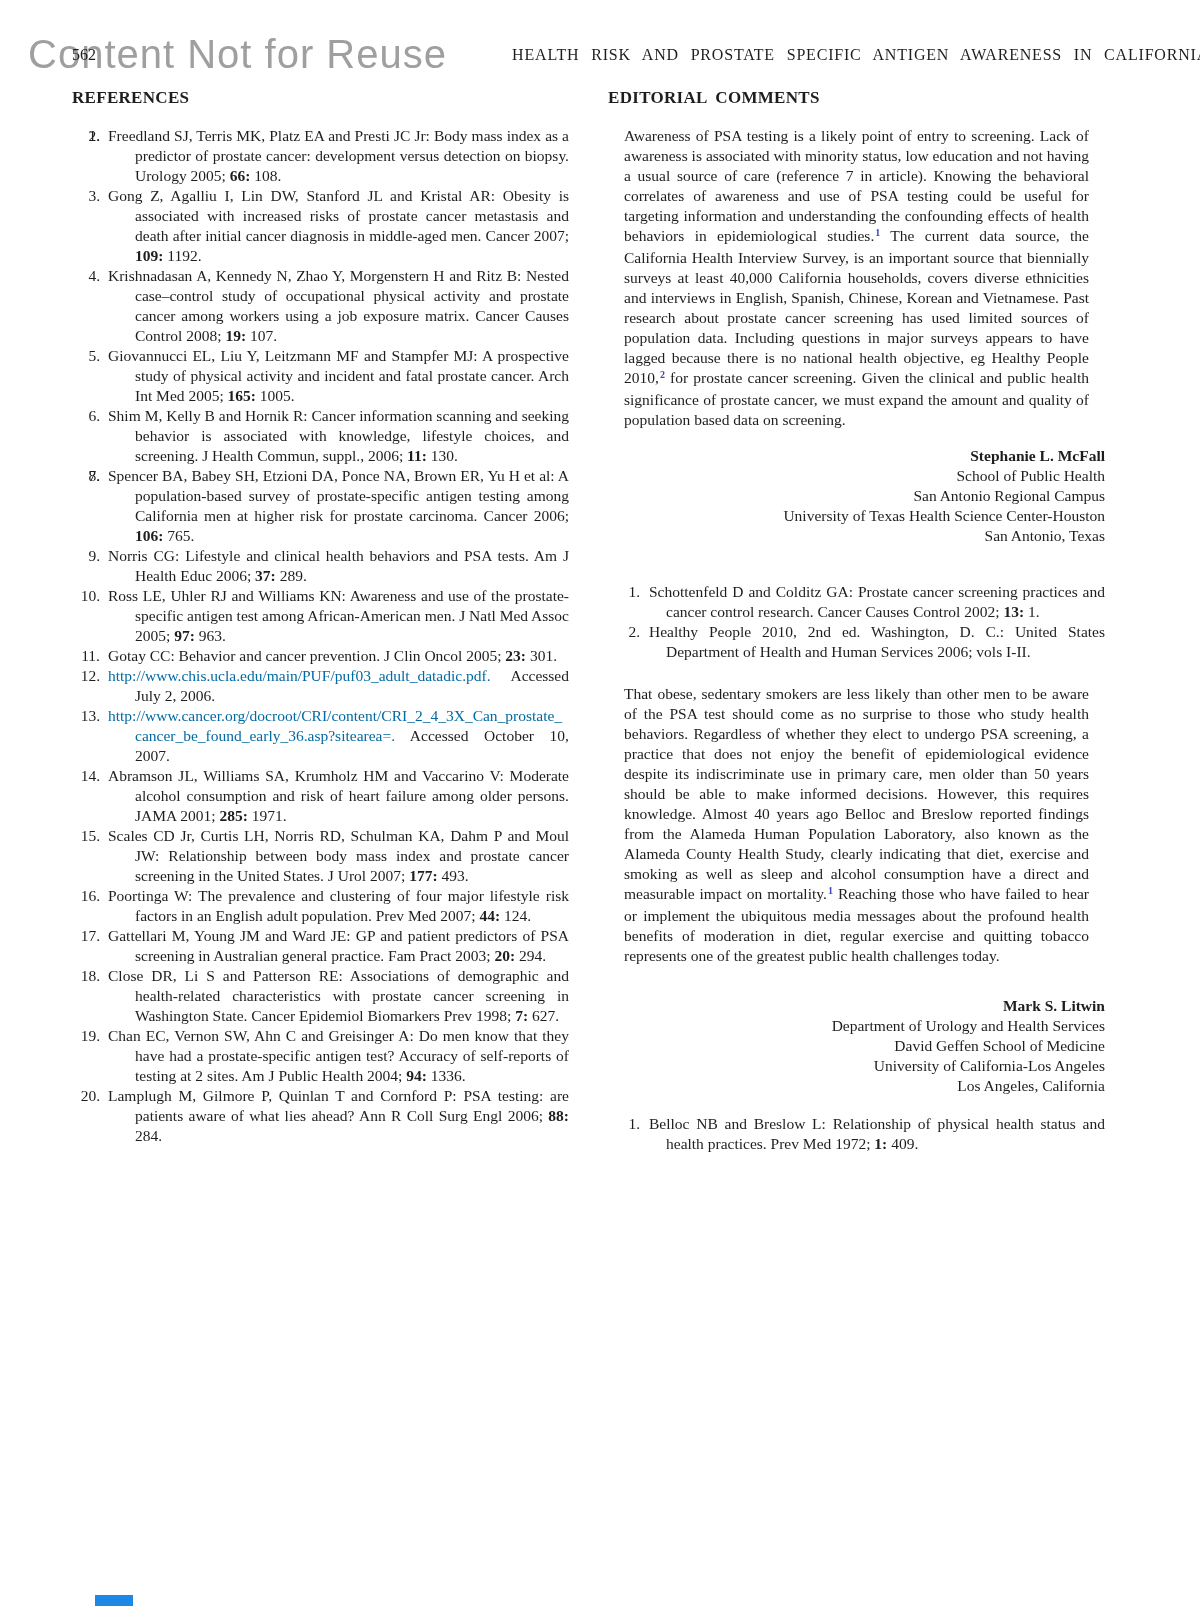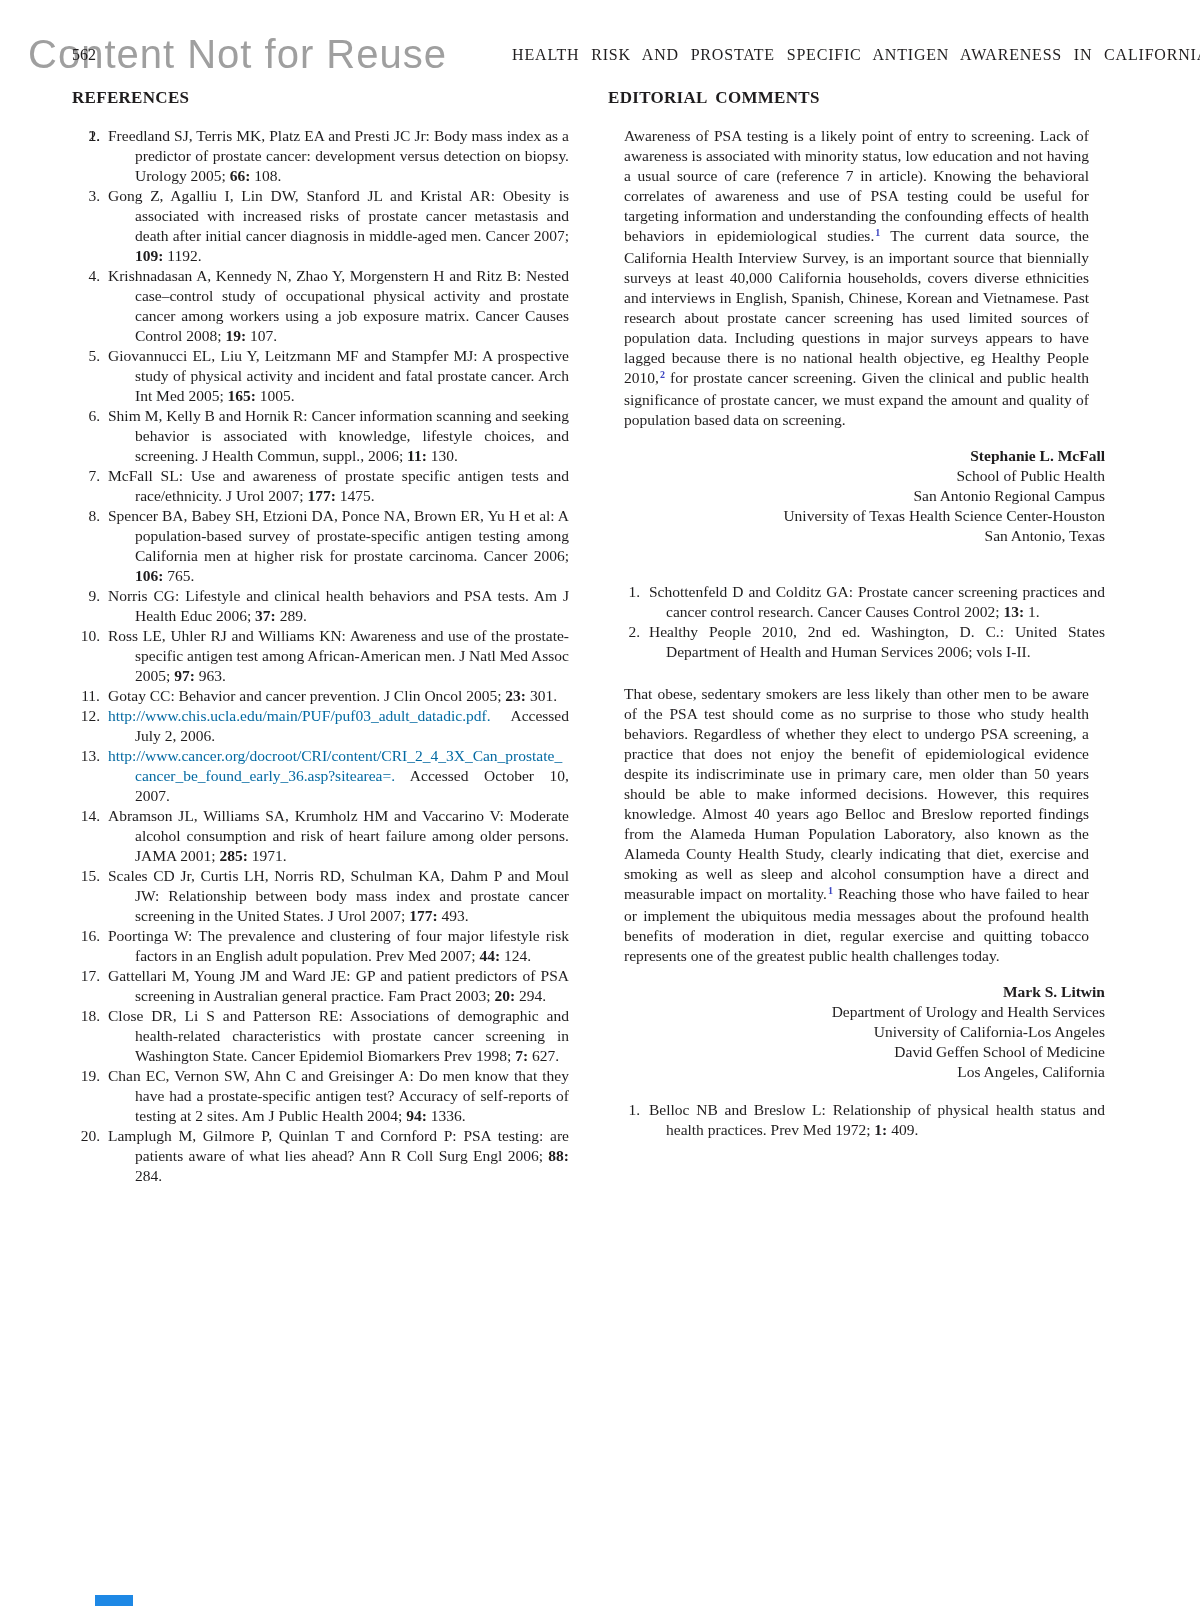--- a/index.html
+++ b/index.html
@@ -20,21 +20,21 @@
   .ref-list{font-size:15.5px;line-height:20px;}
   .ref{position:relative;text-align:justify;}
   .ref-list.main .ref{padding-left:63px;text-indent:-27px;}
   .ref-list.main .ref-num{position:absolute;left:0;top:0;width:28px;text-align:right;text-indent:0;}
   .ref-list.sub-refs .ref{padding-left:58px;text-indent:-17px;}
   .ref-list.sub-refs .ref-num{position:absolute;left:0;top:0;width:32px;text-align:right;text-indent:0;}
   .signature{margin-top:7px;font-size:15.5px;line-height:20px;text-align:right;}
   .sig-name{font-weight:bold;}
   .sub-refs{margin-top:36px;}
   .body-para.second{margin-top:22px;}
-  .signature.second{margin-top:16px;}
+  .signature.second{margin-top:30px;}
   .sub-refs.second{margin-top:18px;}
   .st-b{font-weight:bold;}
   .st-link{color:#0369a1;overflow-wrap:anywhere;}
   .st-sup{color:#3c44c0;font-size:10px;position:relative;top:-5px;font-weight:bold;margin-left:1px;}
   .corner-mark{position:absolute;left:95px;top:1595px;width:38px;height:11px;background:#1e88e5;}
 </style>
 </head>
 <body>
 
 <div class="watermark">Content Not for Reuse</div>
@@ -43,21 +43,21 @@
 
 <div class="col col-left">
   <h2 class="section-heading">REFERENCES</h2>
   <div class="ref-list main">
       <div class="ref"><span class="ref-num">1.</span></div>
       <div class="ref"><span class="ref-num">2.</span><span><span>Freedland SJ, Terris MK, Platz EA and Presti JC Jr: Body mass index as a predictor of prostate cancer: development versus detection on biopsy. Urology 2005; </span><span class="st-b">66:</span><span> 108.</span></span></div>
       <div class="ref"><span class="ref-num">3.</span><span><span>Gong Z, Agalliu I, Lin DW, Stanford JL and Kristal AR: Obesity is associated with increased risks of prostate cancer metastasis and death after initial cancer diagnosis in middle-aged men. Cancer 2007; </span><span class="st-b">109:</span><span> 1192.</span></span></div>
       <div class="ref"><span class="ref-num">4.</span><span><span>Krishnadasan A, Kennedy N, Zhao Y, Morgenstern H and Ritz B: Nested case–control study of occupational physical activity and prostate cancer among workers using a job exposure matrix. Cancer Causes Control 2008; </span><span class="st-b">19:</span><span> 107.</span></span></div>
       <div class="ref"><span class="ref-num">5.</span><span><span>Giovannucci EL, Liu Y, Leitzmann MF and Stampfer MJ: A prospective study of physical activity and incident and fatal prostate cancer. Arch Int Med 2005; </span><span class="st-b">165:</span><span> 1005.</span></span></div>
       <div class="ref"><span class="ref-num">6.</span><span><span>Shim M, Kelly B and Hornik R: Cancer information scanning and seeking behavior is associated with knowledge, lifestyle choices, and screening. J Health Commun, suppl., 2006; </span><span class="st-b">11:</span><span> 130.</span></span></div>
-      <div class="ref"><span class="ref-num">7.</span><span><span>McFall SL: Use and awareness of prostate specific antigen tests and race/ethnicity. J Urol 2007; </span><span class="st-b">177:</span><span> 1475.</span></span></div>
+      <div class="ref"><span class="ref-num">7.</span></div>
       <div class="ref"><span class="ref-num">8.</span><span><span>Spencer BA, Babey SH, Etzioni DA, Ponce NA, Brown ER, Yu H et al: A population-based survey of prostate-specific antigen testing among California men at higher risk for prostate carcinoma. Cancer 2006; </span><span class="st-b">106:</span><span> 765.</span></span></div>
       <div class="ref"><span class="ref-num">9.</span><span><span>Norris CG: Lifestyle and clinical health behaviors and PSA tests. Am J Health Educ 2006; </span><span class="st-b">37:</span><span> 289.</span></span></div>
       <div class="ref"><span class="ref-num">10.</span><span><span>Ross LE, Uhler RJ and Williams KN: Awareness and use of the prostate-specific antigen test among African-American men. J Natl Med Assoc 2005; </span><span class="st-b">97:</span><span> 963.</span></span></div>
       <div class="ref"><span class="ref-num">11.</span><span><span>Gotay CC: Behavior and cancer prevention. J Clin Oncol 2005; </span><span class="st-b">23:</span><span> 301.</span></span></div>
       <div class="ref"><span class="ref-num">12.</span><span><span class="st-link">http://www.chis.ucla.edu/main/PUF/puf03_adult_datadic.pdf.</span><span> Accessed July 2, 2006.</span></span></div>
       <div class="ref"><span class="ref-num">13.</span><span><span class="st-link">http://www.cancer.org/docroot/CRI/content/CRI_2_4_3X_Can_prostate_cancer_be_found_early_36.asp?sitearea=.</span><span> Accessed October 10, 2007.</span></span></div>
       <div class="ref"><span class="ref-num">14.</span><span><span>Abramson JL, Williams SA, Krumholz HM and Vaccarino V: Moderate alcohol consumption and risk of heart failure among older persons. JAMA 2001; </span><span class="st-b">285:</span><span> 1971.</span></span></div>
       <div class="ref"><span class="ref-num">15.</span><span><span>Scales CD Jr, Curtis LH, Norris RD, Schulman KA, Dahm P and Moul JW: Relationship between body mass index and prostate cancer screening in the United States. J Urol 2007; </span><span class="st-b">177:</span><span> 493.</span></span></div>
       <div class="ref"><span class="ref-num">16.</span><span><span>Poortinga W: The prevalence and clustering of four major lifestyle risk factors in an English adult population. Prev Med 2007; </span><span class="st-b">44:</span><span> 124.</span></span></div>
       <div class="ref"><span class="ref-num">17.</span><span><span>Gattellari M, Young JM and Ward JE: GP and patient predictors of PSA screening in Australian general practice. Fam Pract 2003; </span><span class="st-b">20:</span><span> 294.</span></span></div>
@@ -86,22 +86,22 @@
       <div class="ref"><span class="ref-num">1.</span><span><span>Schottenfeld D and Colditz GA: Prostate cancer screening practices and cancer control research. Cancer Causes Control 2002; </span><span class="st-b">13:</span><span> 1.</span></span></div>
       <div class="ref"><span class="ref-num">2.</span><span><span>Healthy People 2010, 2nd ed. Washington, D. C.: United States Department of Health and Human Services 2006; vols I-II.</span></span></div>
     </div>
 
   <p class="body-para second"><span>That obese, sedentary smokers are less likely than other men to be aware of the PSA test should come as no surprise to those who study health behaviors. Regardless of whether they elect to undergo PSA screening, a practice that does not enjoy the benefit of epidemiological evidence despite its indiscriminate use in primary care, men older than 50 years should be able to make informed decisions. However, this requires knowledge. Almost 40 years ago Belloc and Breslow reported findings from the Alameda Human Population Laboratory, also known as the Alameda County Health Study, clearly indicating that diet, exercise and smoking as well as sleep and alcohol consumption have a direct and measurable impact on mortality.</span><span class="st-sup">1</span><span> Reaching those who have failed to hear or implement the ubiquitous media messages about the profound health benefits of moderation in diet, regular exercise and quitting tobacco represents one of the greatest public health challenges today.</span></p>
 
   <div class="signature second">
     <div class="sig-name">Mark S. Litwin</div>
     <div>
         <div class="sig-line">Department of Urology and Health Services</div>
+        <div class="sig-line">David Geffen School of Medicine</div>
         <div class="sig-line">University of California-Los Angeles</div>
-        <div class="sig-line">David Geffen School of Medicine</div>
         <div class="sig-line">Los Angeles, California</div>
       </div>
   </div>
 
   <div class="ref-list sub-refs second">
       <div class="ref"><span class="ref-num">1.</span><span><span>Belloc NB and Breslow L: Relationship of physical health status and health practices. Prev Med 1972; </span><span class="st-b">1:</span><span> 409.</span></span></div>
     </div>
 </div>
 
 <div class="corner-mark"></div>

